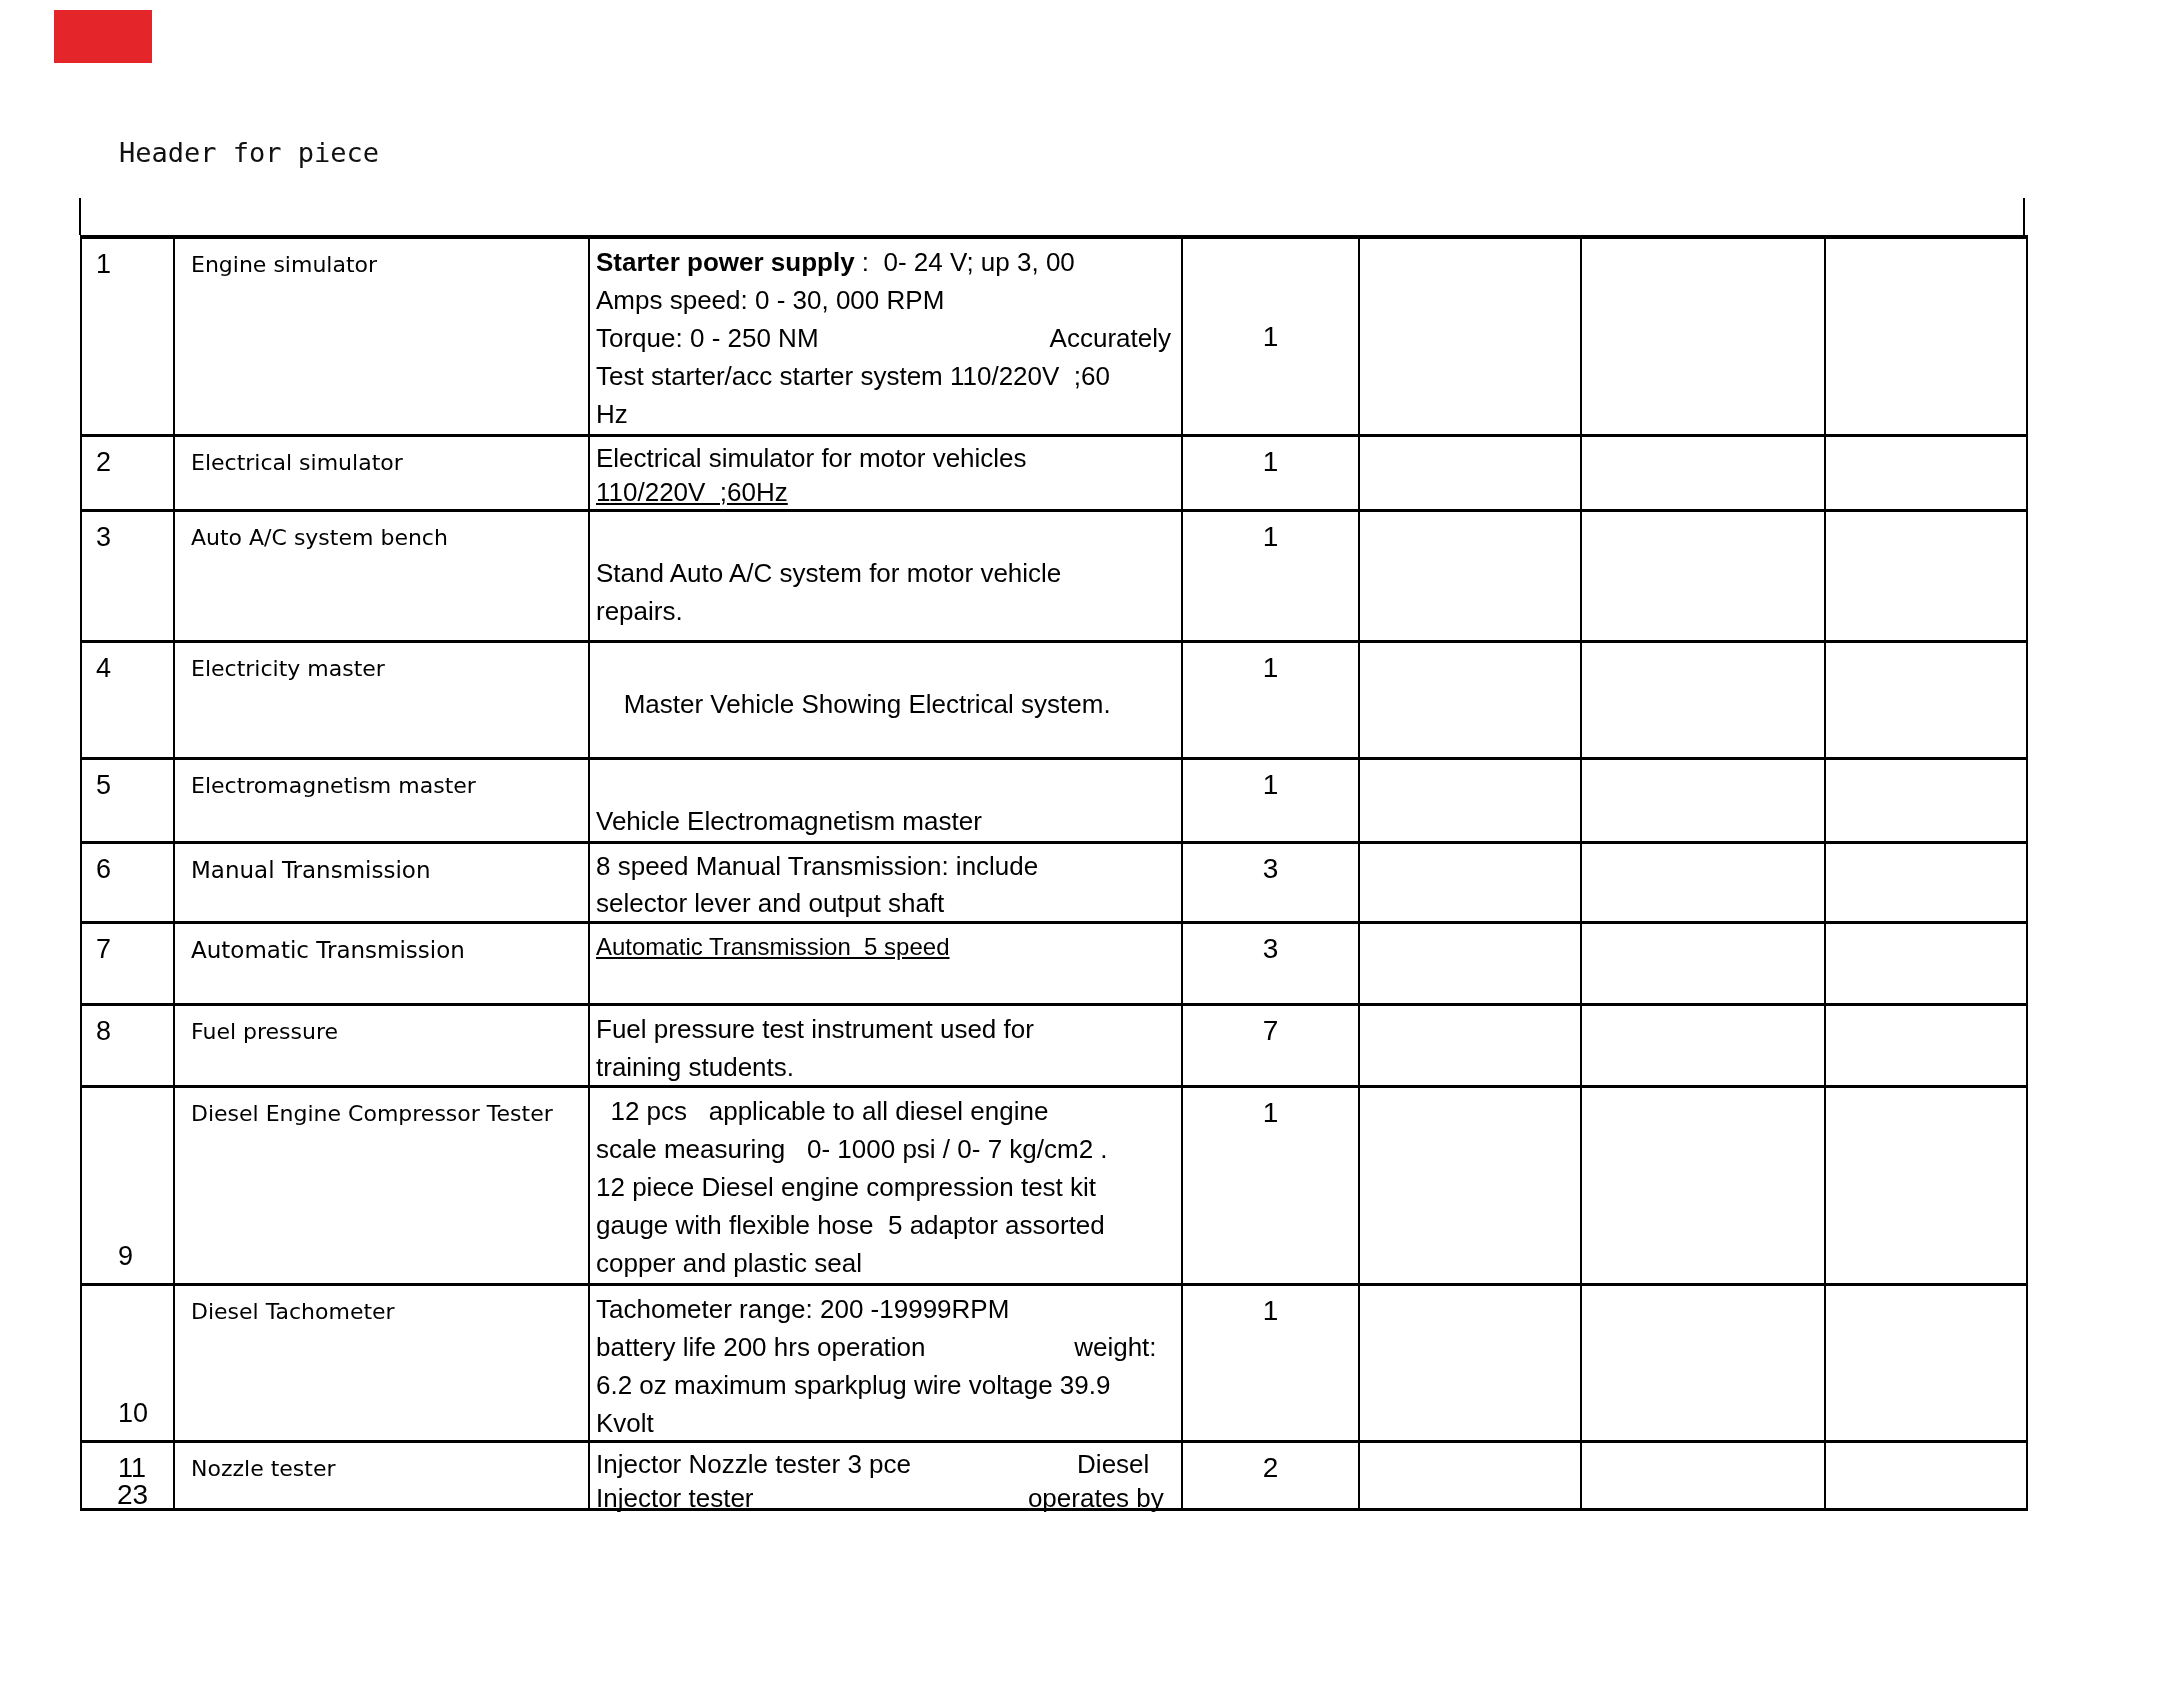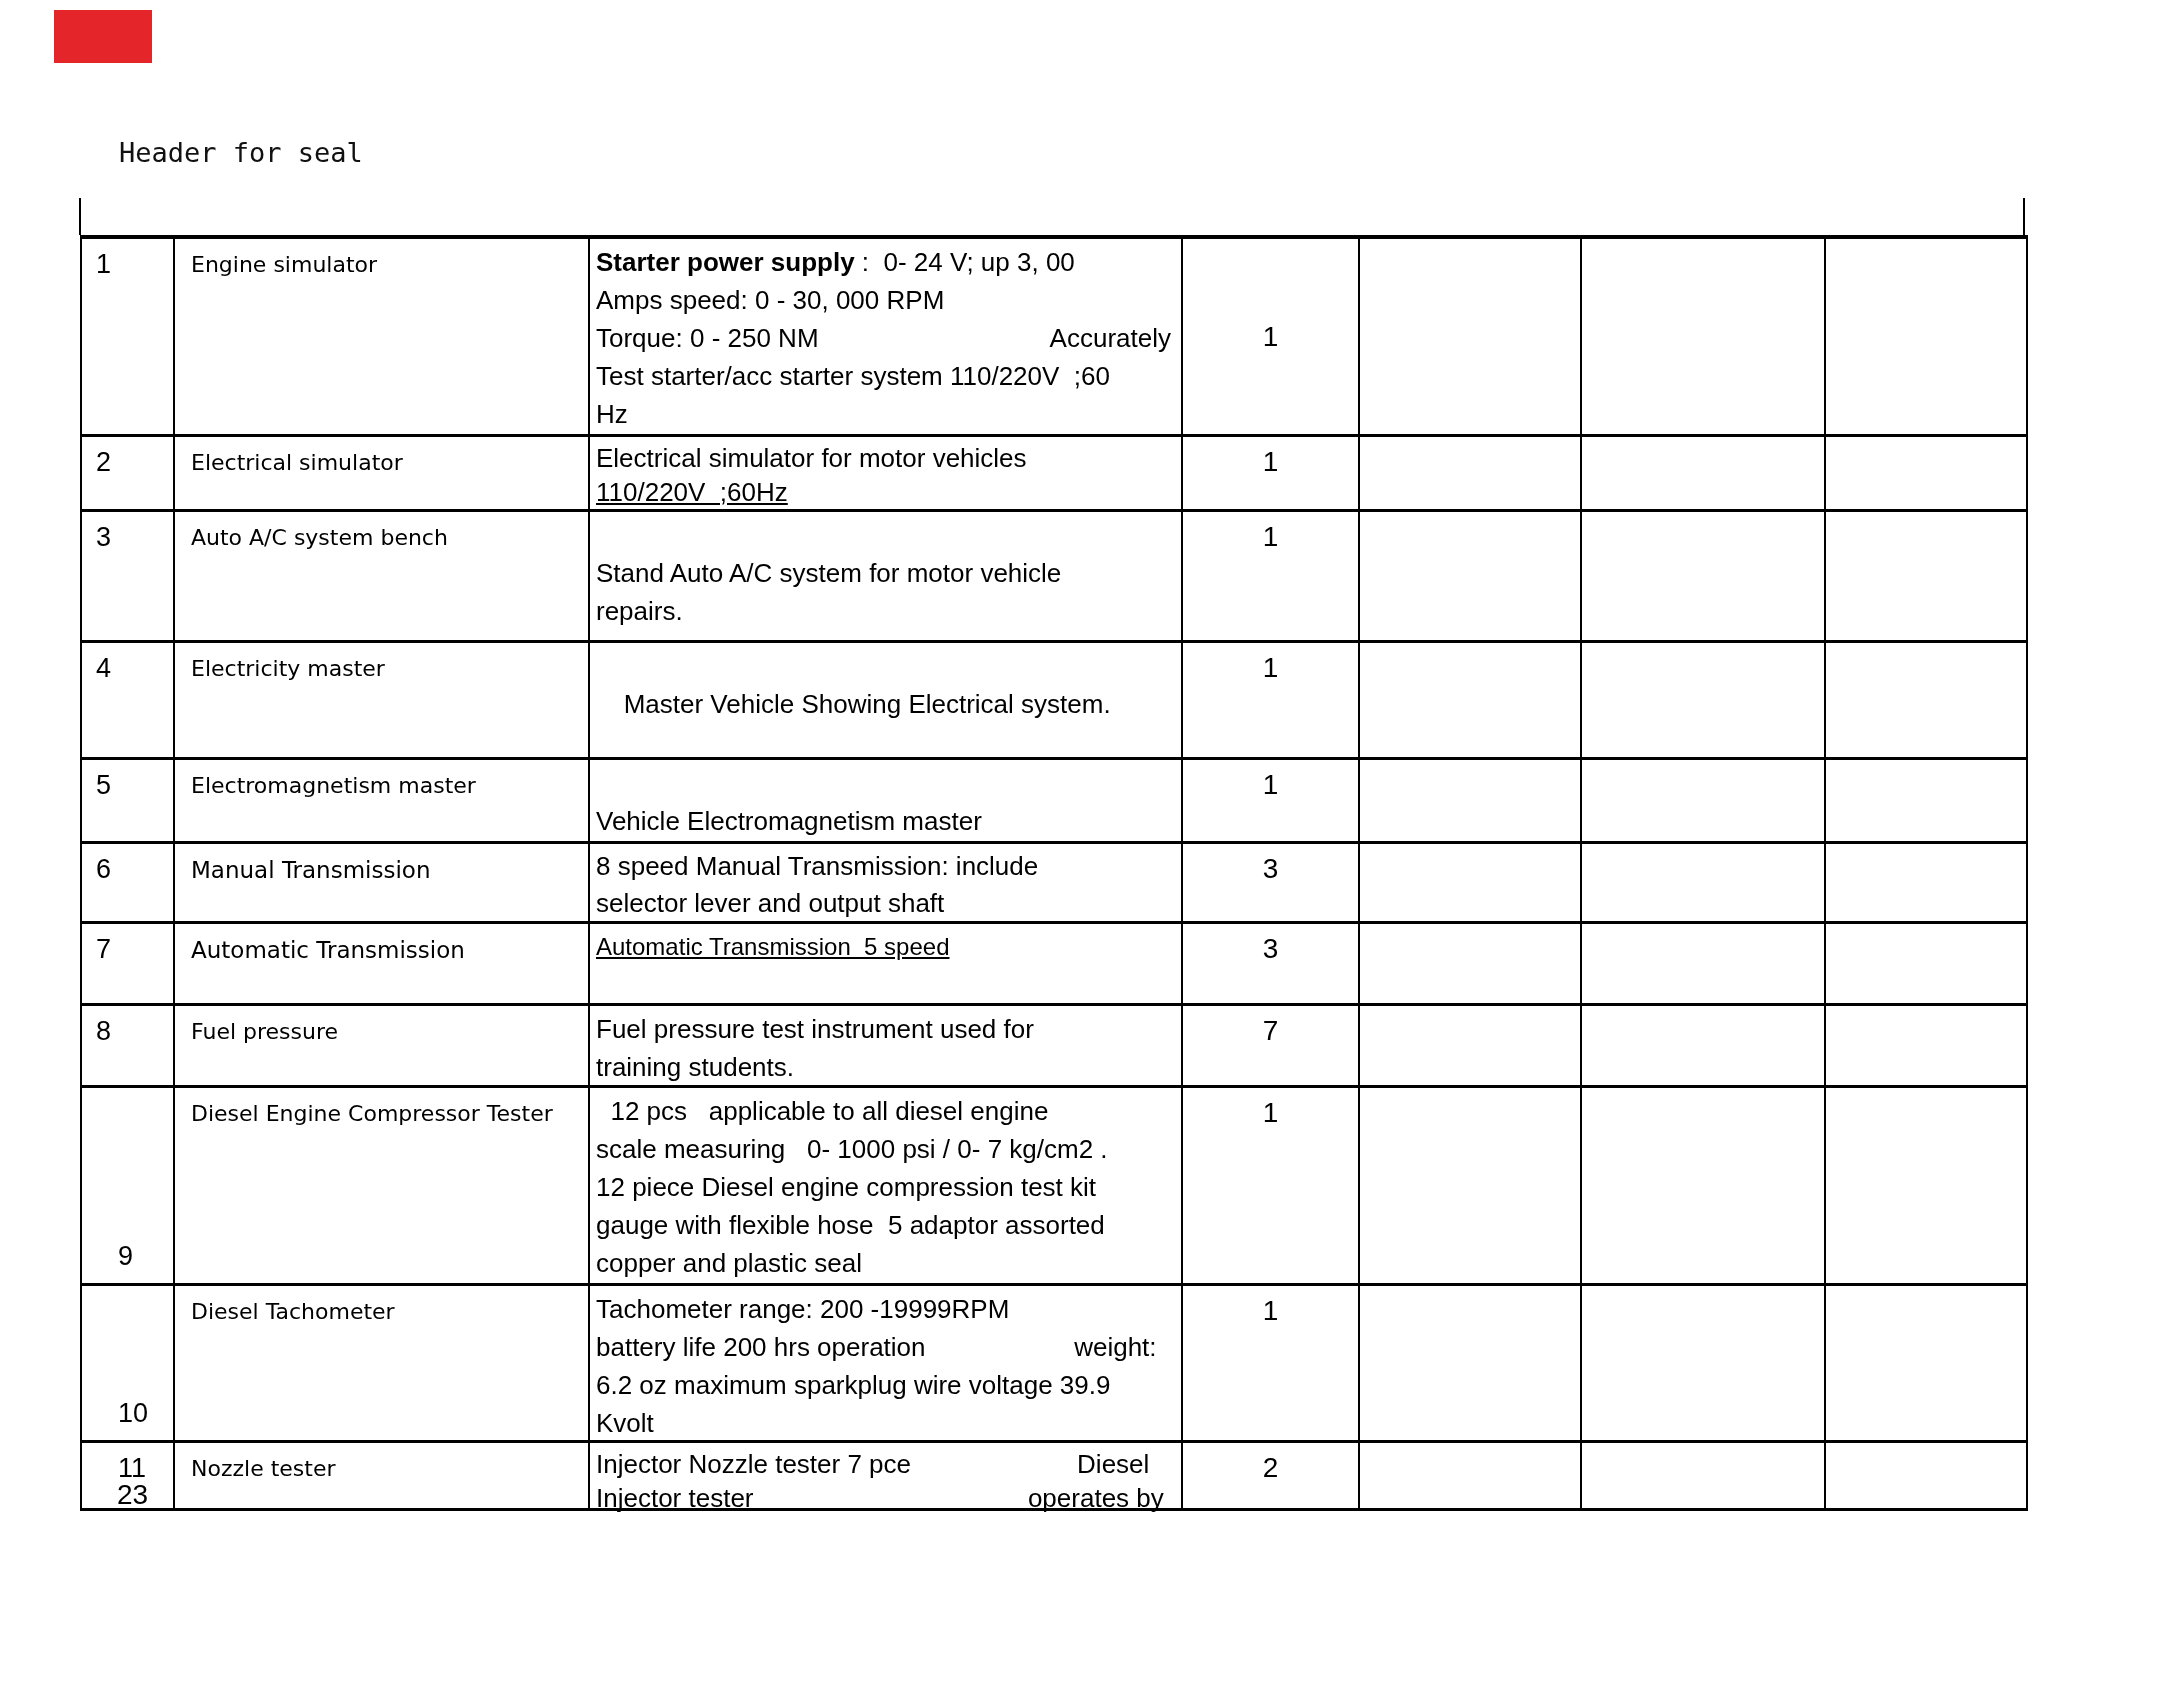--- a/index.html
+++ b/index.html
@@ -62,21 +62,21 @@
   .page-number{
     position:absolute;left:117px;top:1479px;
     font-size:28px;line-height:32px;
   }
 </style>
 </head>
 <body>
 
 <div class="red-marker" style="background: rgb(228, 37, 42);"></div>
 
-<div class="header-text">Header for seal</div>
+<div class="header-text">Header for piece</div>
 
 <div class="stub left"></div>
 <div class="stub right"></div>
 
 <div class="tbl-wrap">
   <table class="equip">
     <colgroup>
       <col style="width:93px">
       <col style="width:415px">
       <col style="width:593px">
@@ -296,21 +296,21 @@
         </tr>
         <tr style="height: 65px;">
           <td class="c-num indent">
             <div class="numtxt">11</div>
           </td>
           <td class="c-name">
             <div class="nametxt">Nozzle tester</div>
           </td>
           <td class="c-desc">
             <div class="dwrap" style="height: 61px;">
-              <div class="dline split" style="line-height: 34px; min-height: 34px;"><span>Injector Nozzle tester 7 pce</span><span>Diesel   </span></div>
+              <div class="dline split" style="line-height: 34px; min-height: 34px;"><span>Injector Nozzle tester 3 pce</span><span>Diesel   </span></div>
               <div class="dline split" style="line-height: 34px; min-height: 34px;"><span>Injector tester</span><span>operates by </span></div>
             </div>
           </td>
           <td class="c-qty">
             <div class="qtytxt">2</div>
           </td>
           <td class="c-empty"></td>
           <td class="c-empty"></td>
           <td class="c-empty"></td>
         </tr>

